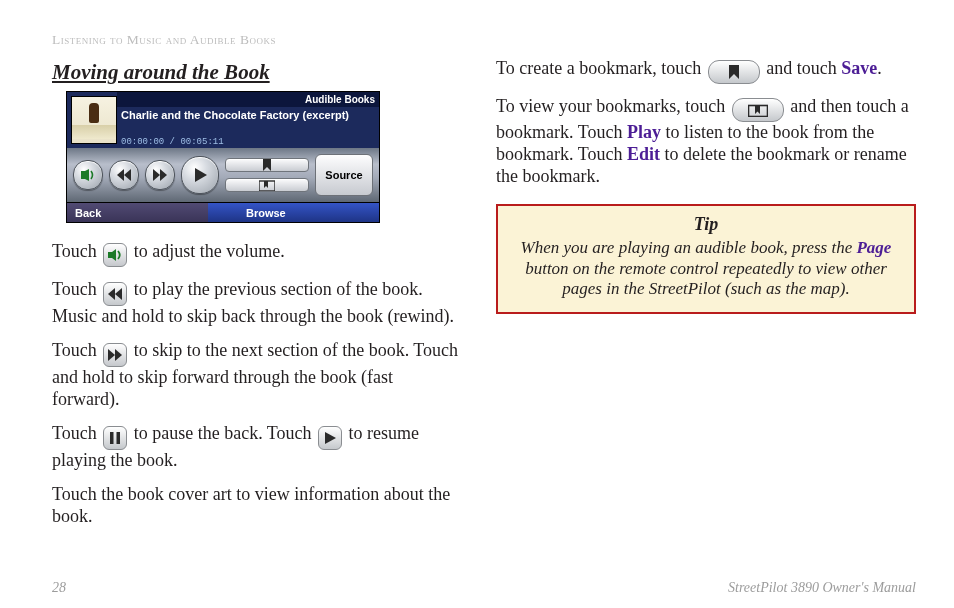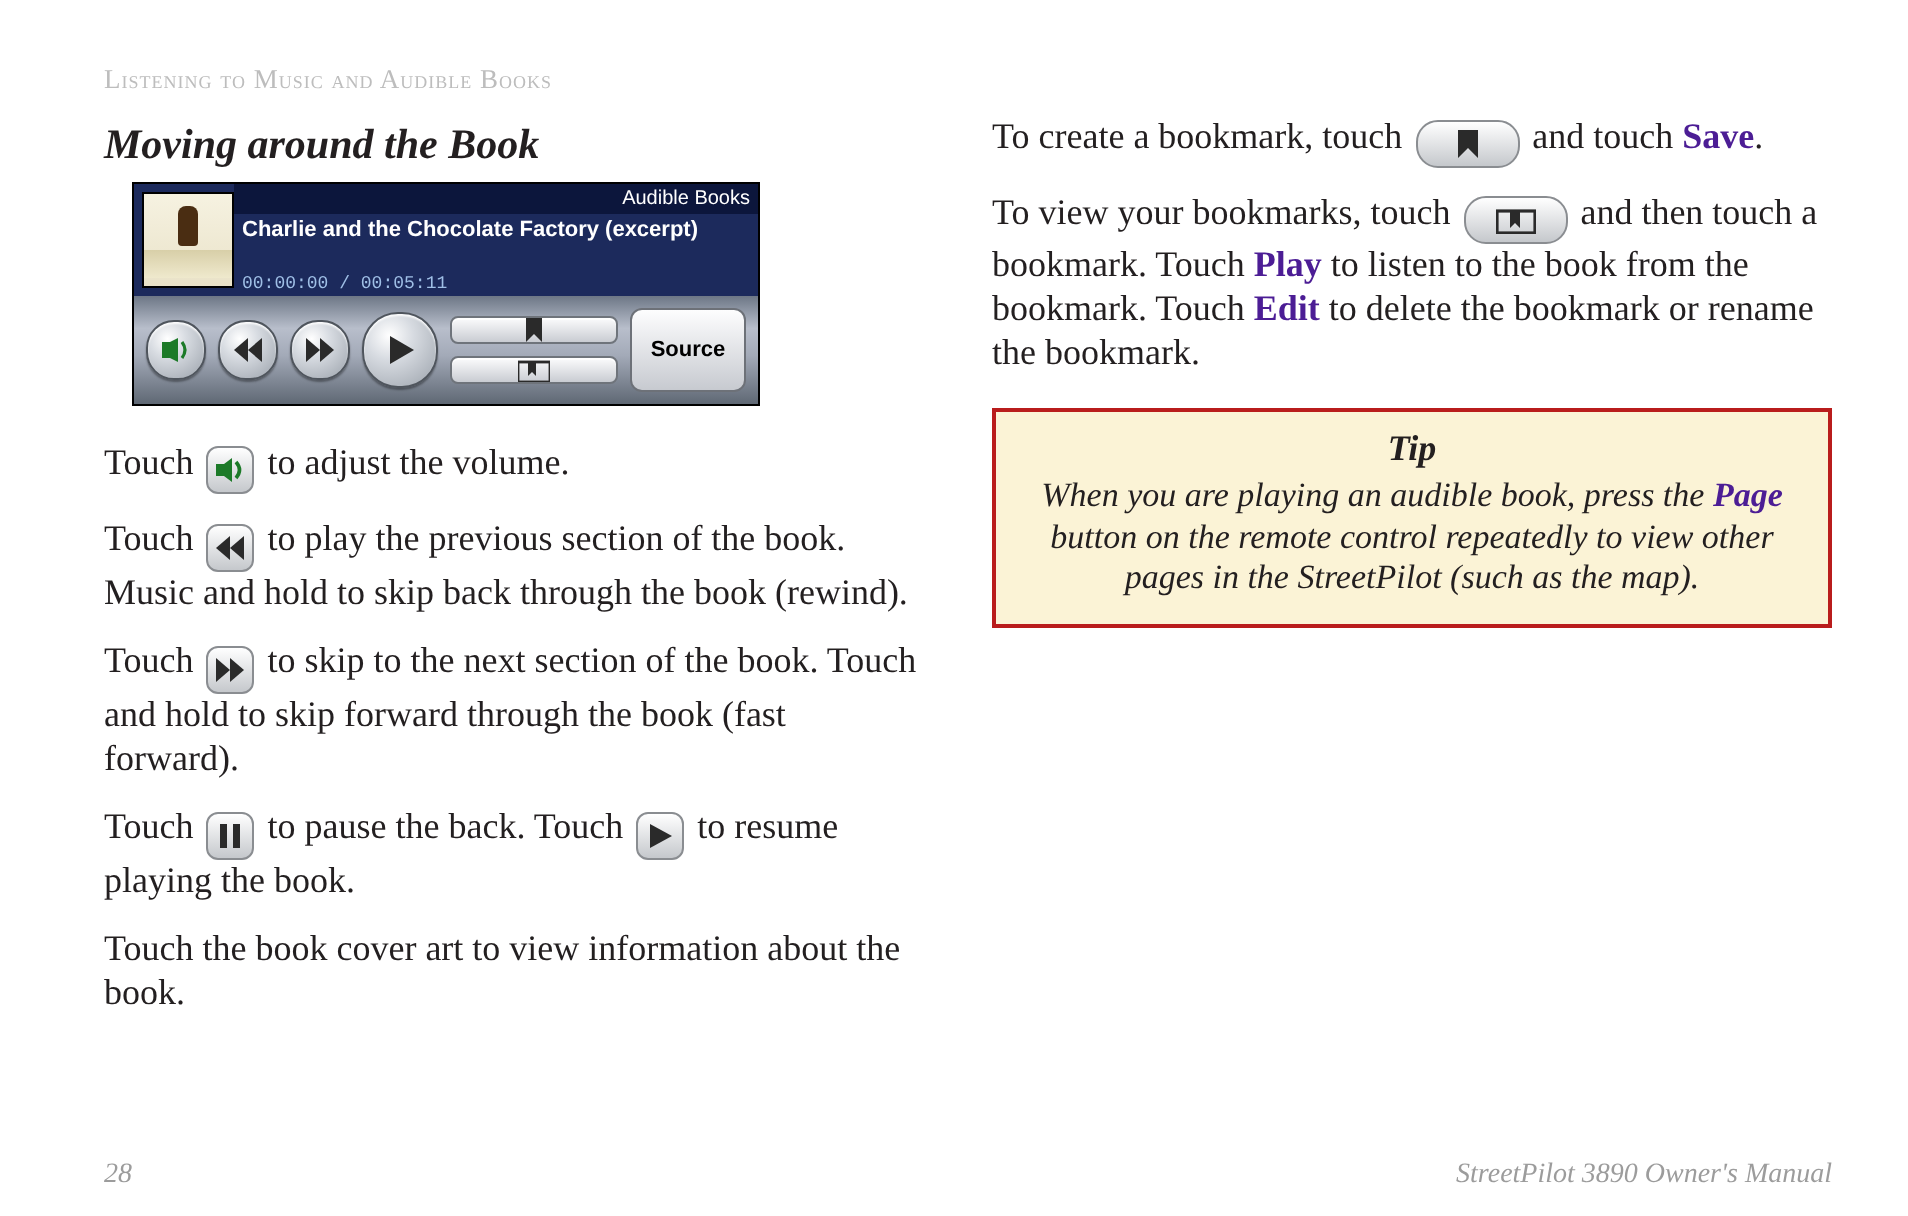--- a/index.html
+++ b/index.html
@@ -28,20 +28,21 @@
     gap: 34px;
   }
   .col { flex: 1 1 0; }
   .col.left  { max-width: 410px; }
   .col.right { max-width: 430px; }
   h2.section {
     font-style: italic;
     font-weight: bold;
     font-size: 21px;
     margin: 2px 0 6px 0;
+    text-decoration: underline;
   }
   p.body {
     font-size: 18px;
     margin: 0 0 12px 0;
     line-height: 1.22;
   }
   .kw { color: #4c1d95; font-weight: bold; }
 
   
   .pill {
@@ -90,21 +91,21 @@
   }
   .cover::after{
     content:"";
     position:absolute; left:0; right:0; bottom:4px; height:14px;
     background:linear-gradient(#d8cfa8,#efe9cd);
   }
   .dev-meta { flex:1; min-width:0; padding:2px 4px 0 0; }
   .dev-meta .bar{
     background:#0c163c;
     text-align:right;
-    font-weight:normal;
+    font-weight:bold;
     font-size:10px;
     padding:2px 4px;
     margin:-2px -4px 2px -4px;
   }
   .dev-meta .title{
     font-weight:bold;
     color:#fff;
     line-height:1.1;
   }
   .dev-meta .time{
@@ -248,20 +249,24 @@
             </div>
             <div class="rectbtn">
               <svg width="16" height="12">
                   <rect x="0" y="2" width="16" height="10" fill="none" stroke="#2a2a2a" stroke-width="1.4"></rect>
                   <path d="M5 2 H9 V9 L7 7 L5 9 Z" fill="#2a2a2a"></path>
                 </svg>
             </div>
           </div>
           <div class="srcbtn">Source</div>
         </div>
+        <div class="dev-bot">
+          <div class="back">Back</div>
+          <div class="browse">Browse</div>
+        </div>
       </div>
 
       <p class="body">
         <span>Touch </span>
         <span class="pill">
           <svg width="16" height="14">
               <polygon points="1,4 5,4 9,1 9,13 5,10 1,10" fill="#1c7a28"></polygon>
               <path d="M11 3 Q14.5 7 11 11" stroke="#1c7a28" fill="none" stroke-width="1.8"></path>
             </svg>
         </span>

